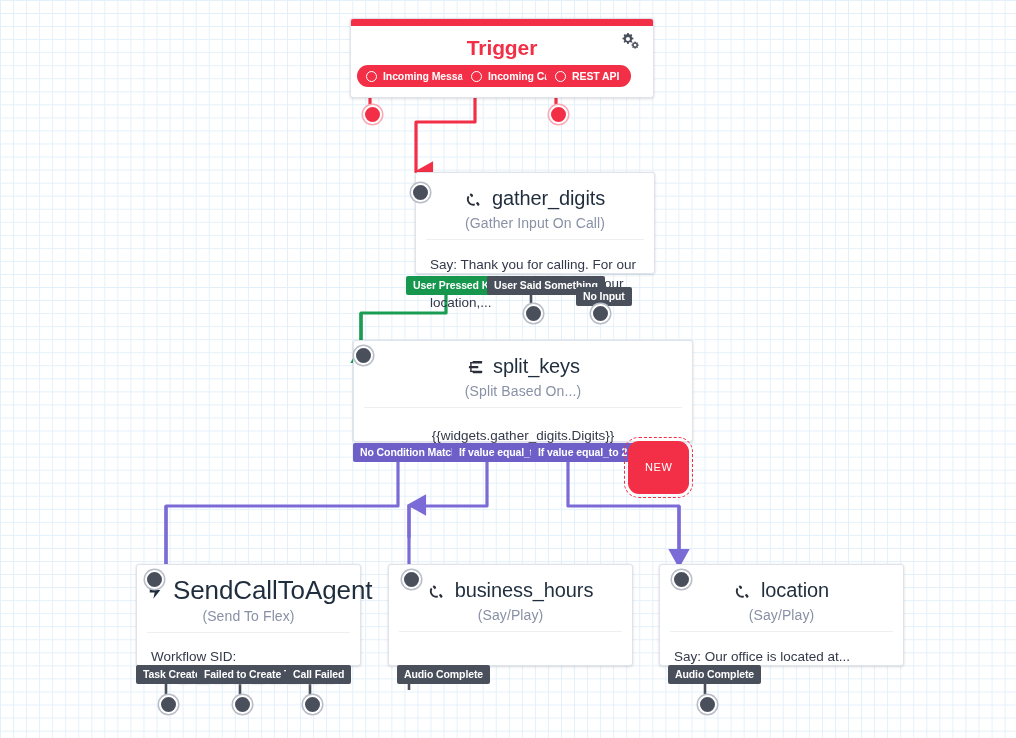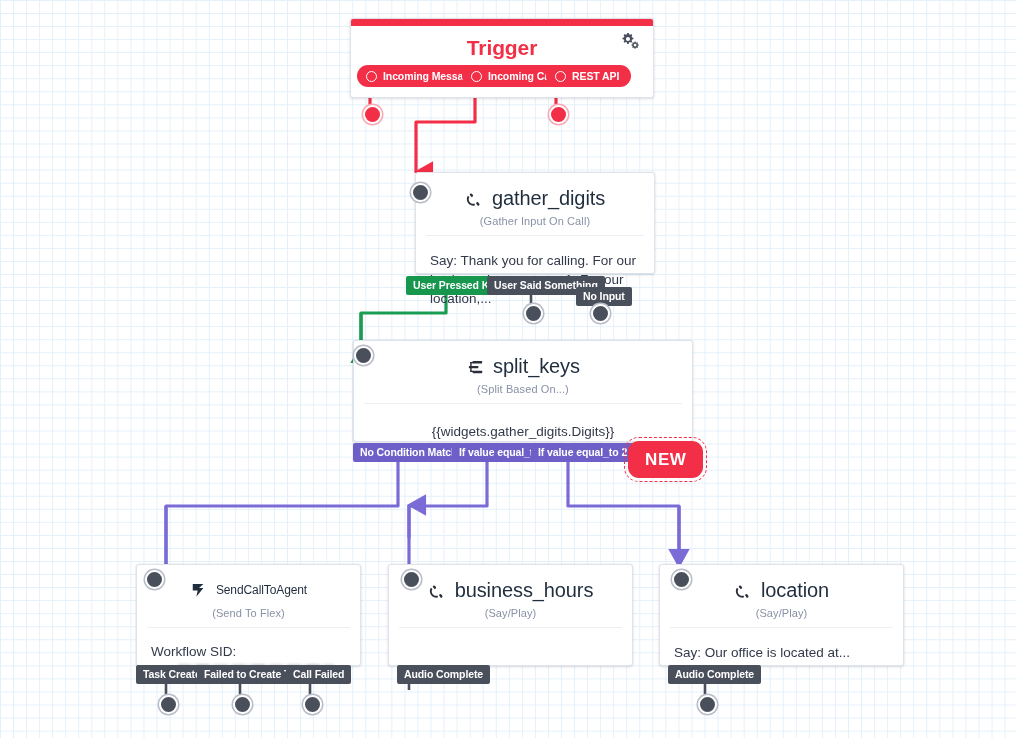--- a/index.html
+++ b/index.html
@@ -62,21 +62,21 @@
     gap: 8px;
     justify-content: center;
     text-align: center;
   }
   .node-title.trigger-title {
     color: #f22f46;
     font-weight: bold;
     font-size: 21px;
   }
   .node-subtitle {
-    font-size: 11px;
+    font-size: 14px;
     color: #8891a5;
     margin-top: 5px;
     letter-spacing: 0.1px;
   }
   .node-divider {
     border-top: 1px solid #edeff3;
     margin: 8px 0 0 0;
   }
   .node-body {
     padding: 11px 14px 14px 14px;
@@ -157,24 +157,24 @@
   .new-badge {
     position: absolute;
     z-index: 6;
     padding: 3px;
     border: 1.5px dashed #f22f46;
     border-radius: 15px;
   }
   .new-badge .inner {
     background: #f22f46;
     color: #ffffff;
-    font-size: 17px;
-    font-weight: bold;
+    font-size: 11px;
+    font-weight: normal;
     letter-spacing: 0.6px;
-    padding: 12px 17px;
+    padding: 20px 17px;
     border-radius: 11px;
     line-height: 13px;
   }
 
   
   .gear-icon {
     position: absolute;
     right: 12px;
     top: 12px;
     width: 22px; height: 20px;
@@ -356,21 +356,21 @@
   <div class="tab purple" style="left:531px; top:443px;">
     <span>If value equal_to 2</span>
   </div>
 
   <div class="new-badge" style="left:624px; top:437px;">
     <div class="inner">NEW</div>
   </div>
 
   <div class="node" style="left:136px; top:564px; width:225px; height:102px;">
     <div class="node-head">
-      <div class="node-title" style="font-size:12px;">
+      <div class="node-title" style="font-size:26px;">
         <span>
           <svg class="icon-svg" width="18" height="17" viewBox="0 0 18 18" xmlns="http://www.w3.org/2000/svg">
             <path d="M2.4,2.2 L13.6,2.2 L9.0,6.3 L13.6,6.3 L6.2,15.6 L7.6,9.0 L2.4,9.0 Z" fill="#1f2d3d"></path>
           </svg>
         </span>
         <span>SendCallToAgent</span>
       </div>
       <div class="node-subtitle">(Send To Flex)</div>
       <div class="node-divider"></div>
     </div>

